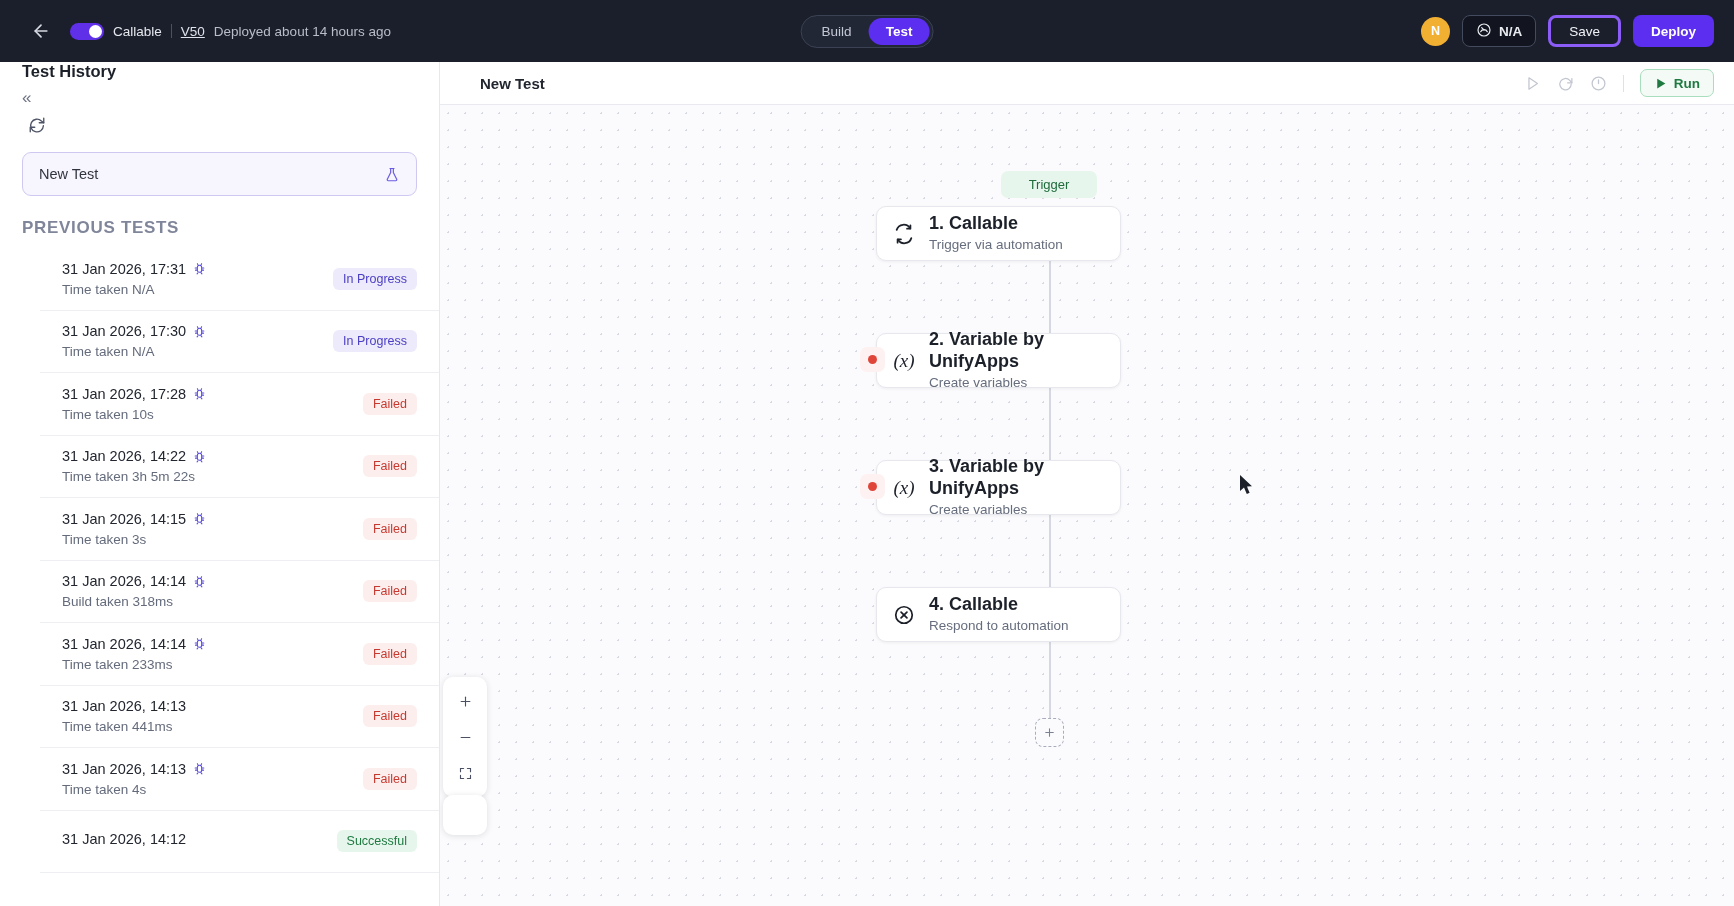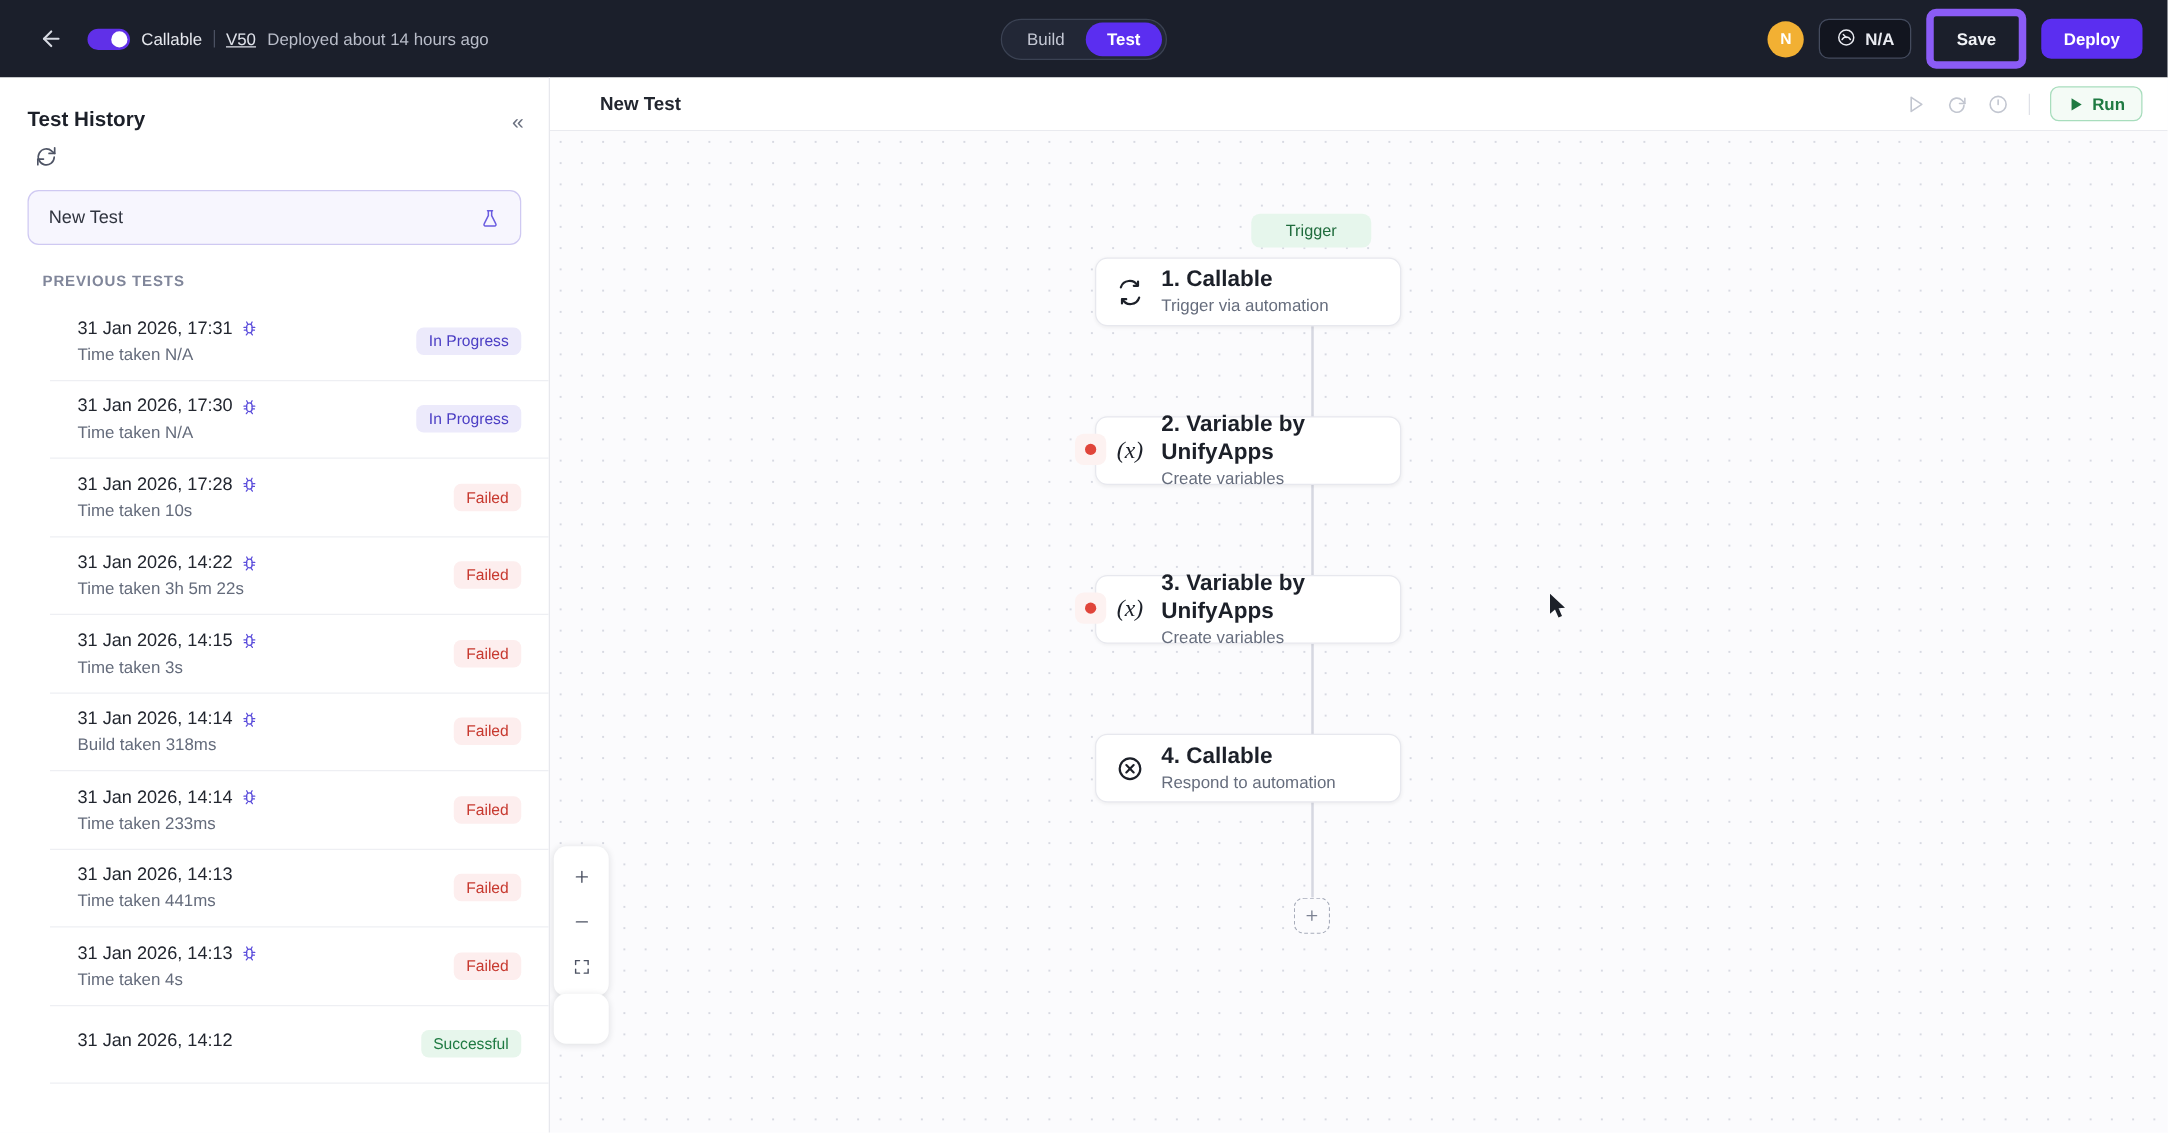--- a/index.html
+++ b/index.html
@@ -55,54 +55,55 @@
     width: 29px; height: 29px; border-radius: 50%; background: #f2b033;
     color: #fff; font-size: 12.5px; font-weight: bold;
     display: flex; align-items: center; justify-content: center; cursor: pointer;
   }
   .btn-dark {
     height: 32px; padding: 0 13px; border-radius: 8px;
     border: 1px solid #444b5e; background: #12151f; color: #e9ebf1;
     font-size: 13.5px; font-weight: bold; display: flex; align-items: center; gap: 7px; cursor: pointer;
   }
   .btn-outline {
-    height: 48px; padding: 0 18px; border-radius: 8px;
-    border: 6px solid #8b5cf6; background: transparent; color: #f0f2f6;
-    font-size: 13.5px; font-weight: bold; display: flex; align-items: center; cursor: pointer;
+    height: 32px; padding: 0 18px; border-radius: 8px;
+    border: 3px solid #8b5cf6; background: transparent; color: #f0f2f6;
+    font-size: 13.5px; font-weight: normal; display: flex; align-items: center; cursor: pointer;
   }
   .btn-primary {
     height: 32px; padding: 0 18px; border-radius: 8px; border: none;
     background: #5b2ef0; color: #fff; font-size: 13.5px; font-weight: bold;
     display: flex; align-items: center; cursor: pointer;
   }
 
   
   .sidebar {
     position: absolute; top: 62px; left: 0; width: 440px; height: 844px;
     background: #fff; border-right: 1px solid #e7e8ed; overflow: hidden;
   }
   .sb-head {
-    height: 44px; display: flex; align-items: flex-end; justify-content: space-between;
+    height: 44px; display: flex; align-items: flex-start; justify-content: space-between;
     padding: 0 20px 0 22px;
+    flex-direction: column;
   }
   .sb-title { font-size: 16.5px; font-weight: bold; color: #1c2029; }
   .sb-collapse { color: #6b7180; cursor: pointer; font-size: 17px; line-height: 1; }
   .sb-refresh-row { padding: 4px 22px 8px; }
   .sb-refresh {
     width: 30px; height: 30px; border-radius: 7px; display: flex;
     align-items: center; justify-content: center; color: #4e5465; cursor: pointer;
   }
   .sb-newtest {
     margin: 4px 22px 0; height: 44px; border: 1px solid #cfc9f2; border-radius: 9px;
     background: #f7f6fe; display: flex; align-items: center; justify-content: space-between;
     padding: 0 16px; cursor: pointer;
   }
   .sb-newtest-label { font-size: 14.5px; color: #30343f; }
   .sb-sectionlabel {
-    margin: 22px 34px 0; font-size: 12px; font-weight: bold;
+    margin: 22px 22px 0; font-size: 17px; font-weight: bold;
     letter-spacing: .7px; color: #80869a;
   }
 
   .sb-list { margin-top: 10px; }
   .sb-row {
     height: 62.5px; padding: 0 22px; display: flex; align-items: center;
     justify-content: space-between; border-bottom: 1px solid #eeeff3; cursor: pointer; margin-left: 40px;
   }
   .sb-row-left { display: flex; flex-direction: column; gap: 5px; }
   .sb-row-date { display: flex; align-items: center; gap: 7px; font-size: 14.5px; color: #22262f; }

